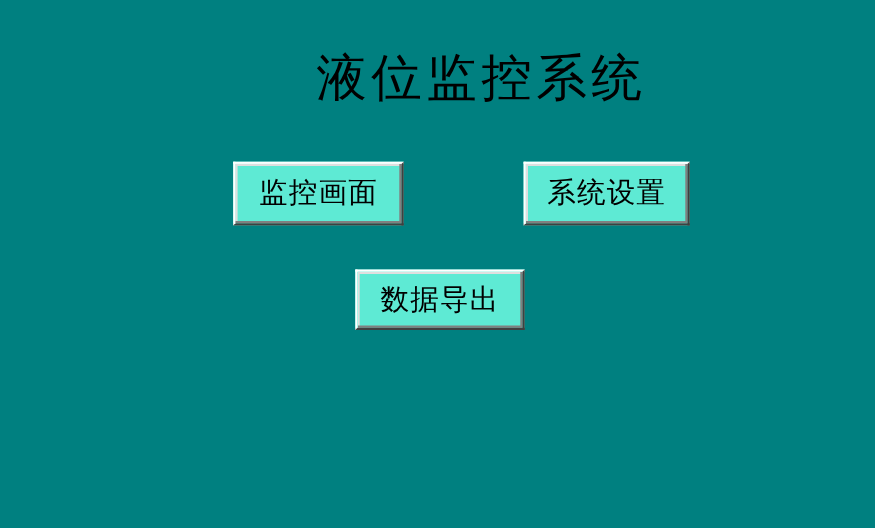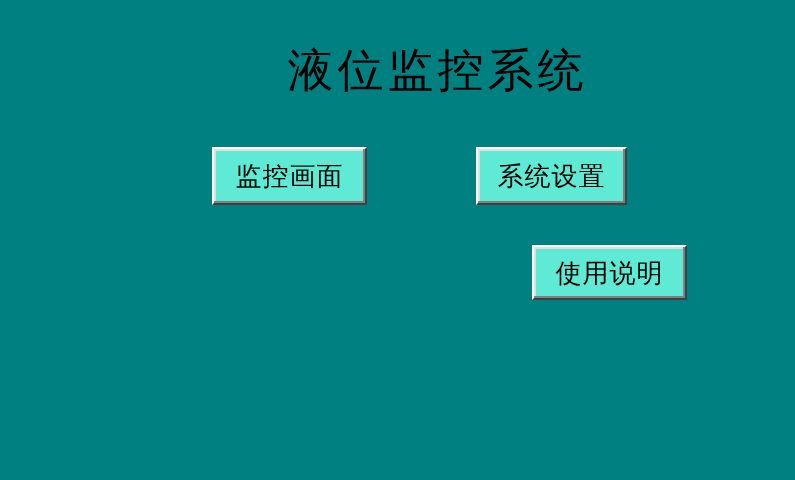--- a/index.html
+++ b/index.html
@@ -82,16 +82,16 @@
 
 <div id="app">
 
   <div class="app-title">液位监控系统</div>
 
   <div class="btn" id="btn-monitor">监控画面</div>
 
   <div class="btn" id="btn-settings">系统设置</div>
 
 
+  <div class="btn" id="btn-export">数据导出</div>
 
-  <div class="btn" id="btn-manual">使用说明</div>
 
 </div>
 
 </body></html>

